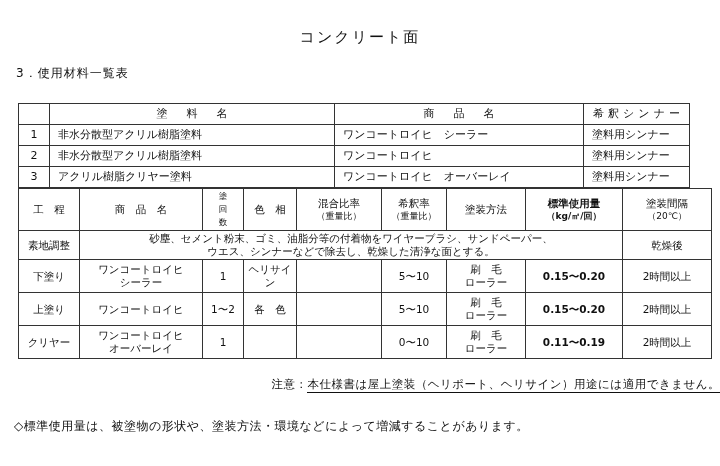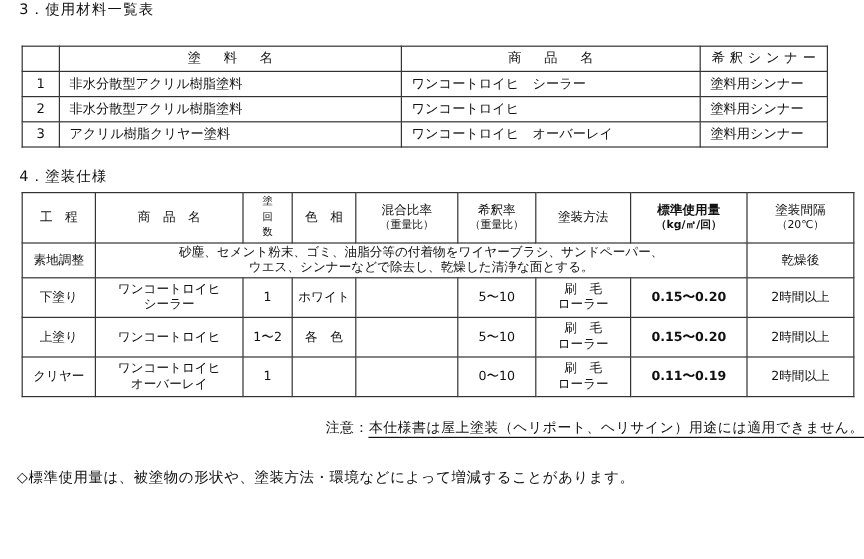--- a/index.html
+++ b/index.html
@@ -106,20 +106,21 @@
     font-size:12px;
     letter-spacing:0.5px;
   }
   .stack{display:block;}
 </style>
 </head>
 <body>
 
 <div class="page">
 
+  <div class="title">コンクリート面</div>
 
   <div class="sec-head">3．使用材料一覧表</div>
 
   <table class="t1">
     <thead>
       <tr>
         <td class="num"></td>
         <td class="cname" style="text-align:center">塗　料　名</td>
         <td class="pname" style="text-align:center">商　品　名</td>
         <td class="thin" style="text-align:center">希釈シンナー</td>
@@ -140,21 +141,20 @@
       </tr>
       <tr>
         <td class="num">3</td>
         <td class="cname">アクリル樹脂クリヤー塗料</td>
         <td class="pname">ワンコートロイヒ　オーバーレイ</td>
         <td class="thin">塗料用シンナー</td>
       </tr>
     </tbody>
   </table>
 
-  <div class="sec-head2">4．塗装仕様</div>
 
   <table class="t2">
     <tbody>
       <tr class="hdr">
         <td class="w-proc">工　程</td>
         <td class="w-prod">商　品　名</td>
         <td class="w-coat">
           <span class="stack tiny">塗</span>
           <span class="stack tiny">回</span>
           <span class="stack tiny">数</span>
@@ -184,21 +184,21 @@
         <td class="prep" colspan="7" style="white-space:pre-line">砂塵、セメント粉末、ゴミ、油脂分等の付着物をワイヤーブラシ、サンドペーパー、
 ウエス、シンナーなどで除去し、乾燥した清浄な面とする。</td>
         <td class="w-int">乾燥後</td>
       </tr>
 
       <tr class="rowtall">
         <td class="w-proc">下塗り</td>
         <td class="w-prod left" style="white-space:pre-line">ワンコートロイヒ
 シーラー</td>
         <td class="w-coat">1</td>
-        <td class="w-color">ホワイト</td>
+        <td class="w-color">ヘリサイン</td>
         <td class="w-mix"></td>
         <td class="w-thin">5〜10</td>
         <td class="w-method" style="white-space:pre-line">刷　毛
 ローラー</td>
         <td class="w-use">0.15〜0.20</td>
         <td class="w-int">2時間以上</td>
       </tr>
 
       <tr class="rowtall">
         <td class="w-proc">上塗り</td>

